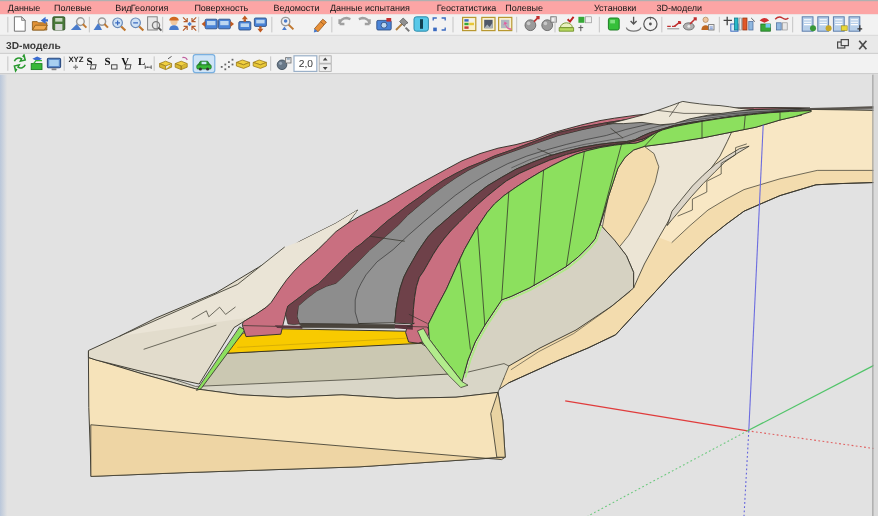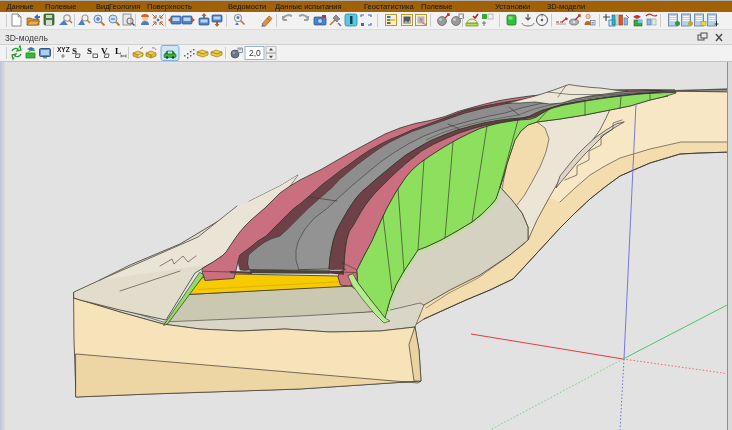--- a/index.html
+++ b/index.html
@@ -1,31 +1,31 @@
 <!DOCTYPE html>
 <html><head>
 <meta charset="utf-8">
 <style>
 html,body{margin:0;padding:0;width:732px;height:430px;overflow:hidden;background:#e2e2e2;font-family:"Liberation Sans",sans-serif;}
-#menubar{position:absolute;left:0;top:0;width:732px;height:12px;background:#a16207;border-top:1px solid #b0b0b0;box-sizing:border-box;}
+#menubar{position:absolute;left:0;top:0;width:732px;height:12px;background:#fca5a5;border-top:1px solid #b0b0b0;box-sizing:border-box;}
 #menubar span{position:absolute;top:1px;font-size:7.5px;color:#151515;white-space:nowrap;}
 #toolbar1{position:absolute;left:0;top:12px;width:732px;height:18px;background:#f2f2f2;border-bottom:1px solid #dcdcdc;box-sizing:border-box;}
 #panelhdr{position:absolute;left:0;top:30px;width:732px;height:15px;background:#e9e9e9;border-bottom:1px solid #d0d0d0;box-sizing:border-box;}
-#panelhdr .t{position:absolute;left:5px;top:3px;font-size:8.5px;color:#383838;}
+#panelhdr .t{position:absolute;left:5px;top:3px;font-size:8.5px;color:#383838;font-weight:bold;}
 #toolbar2{position:absolute;left:0;top:45px;width:732px;height:17px;background:#f2f2f2;border-bottom:1px solid #c4c4c4;box-sizing:border-box;}
 #viewport{position:absolute;left:0;top:62px;width:732px;height:368px;background:#e2e2e2;}
 </style>
 </head>
 <body>
 <div id="menubar">
     <span style="left:6.5px">Данные</span>
     <span style="left:45px">Полевые</span>
     <span style="left:96px">Вид</span>
     <span style="left:109px">Геология</span>
-    <span style="left:147px">Поверхность</span>
+    <span style="left:162px">Поверхность</span>
     <span style="left:228px">Ведомости</span>
     <span style="left:275px">Данные испытания</span>
     <span style="left:364px">Геостатистика</span>
     <span style="left:421px">Полевые</span>
     <span style="left:495px">Установки</span>
     <span style="left:547px">3D-модели</span>
   </div>
 <div id="toolbar1"><svg width="732" height="18" viewBox="0 0 732 18" xmlns="http://www.w3.org/2000/svg">
 <rect x="6" y="2" width="1" height="13" fill="#cccccc"></rect>
 <g transform="translate(9,0)">

